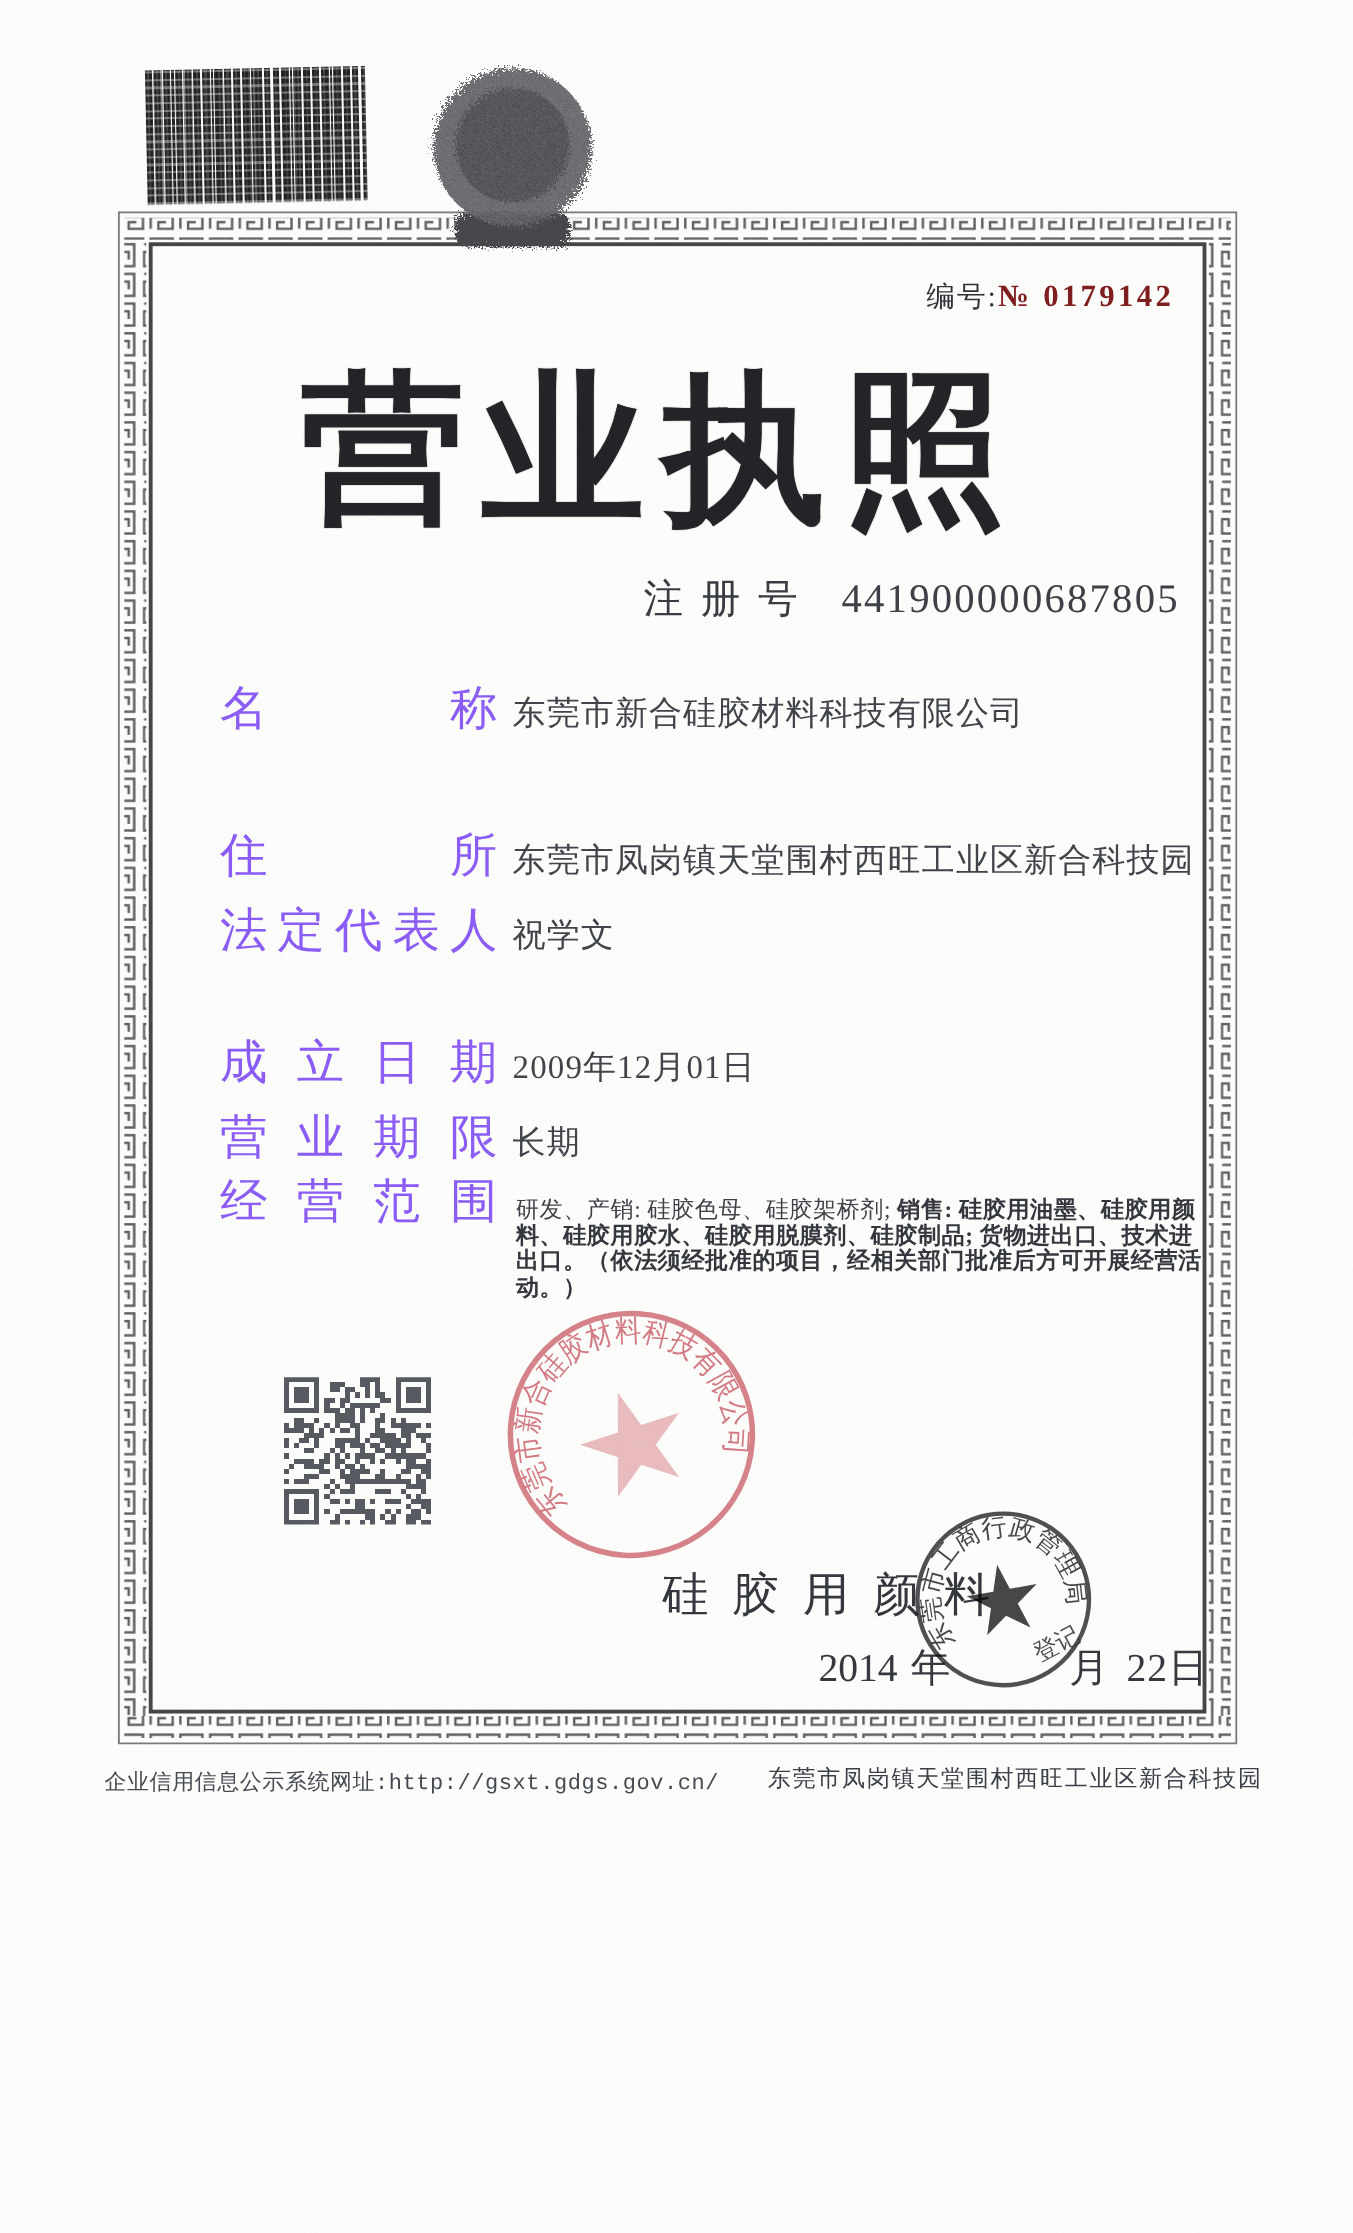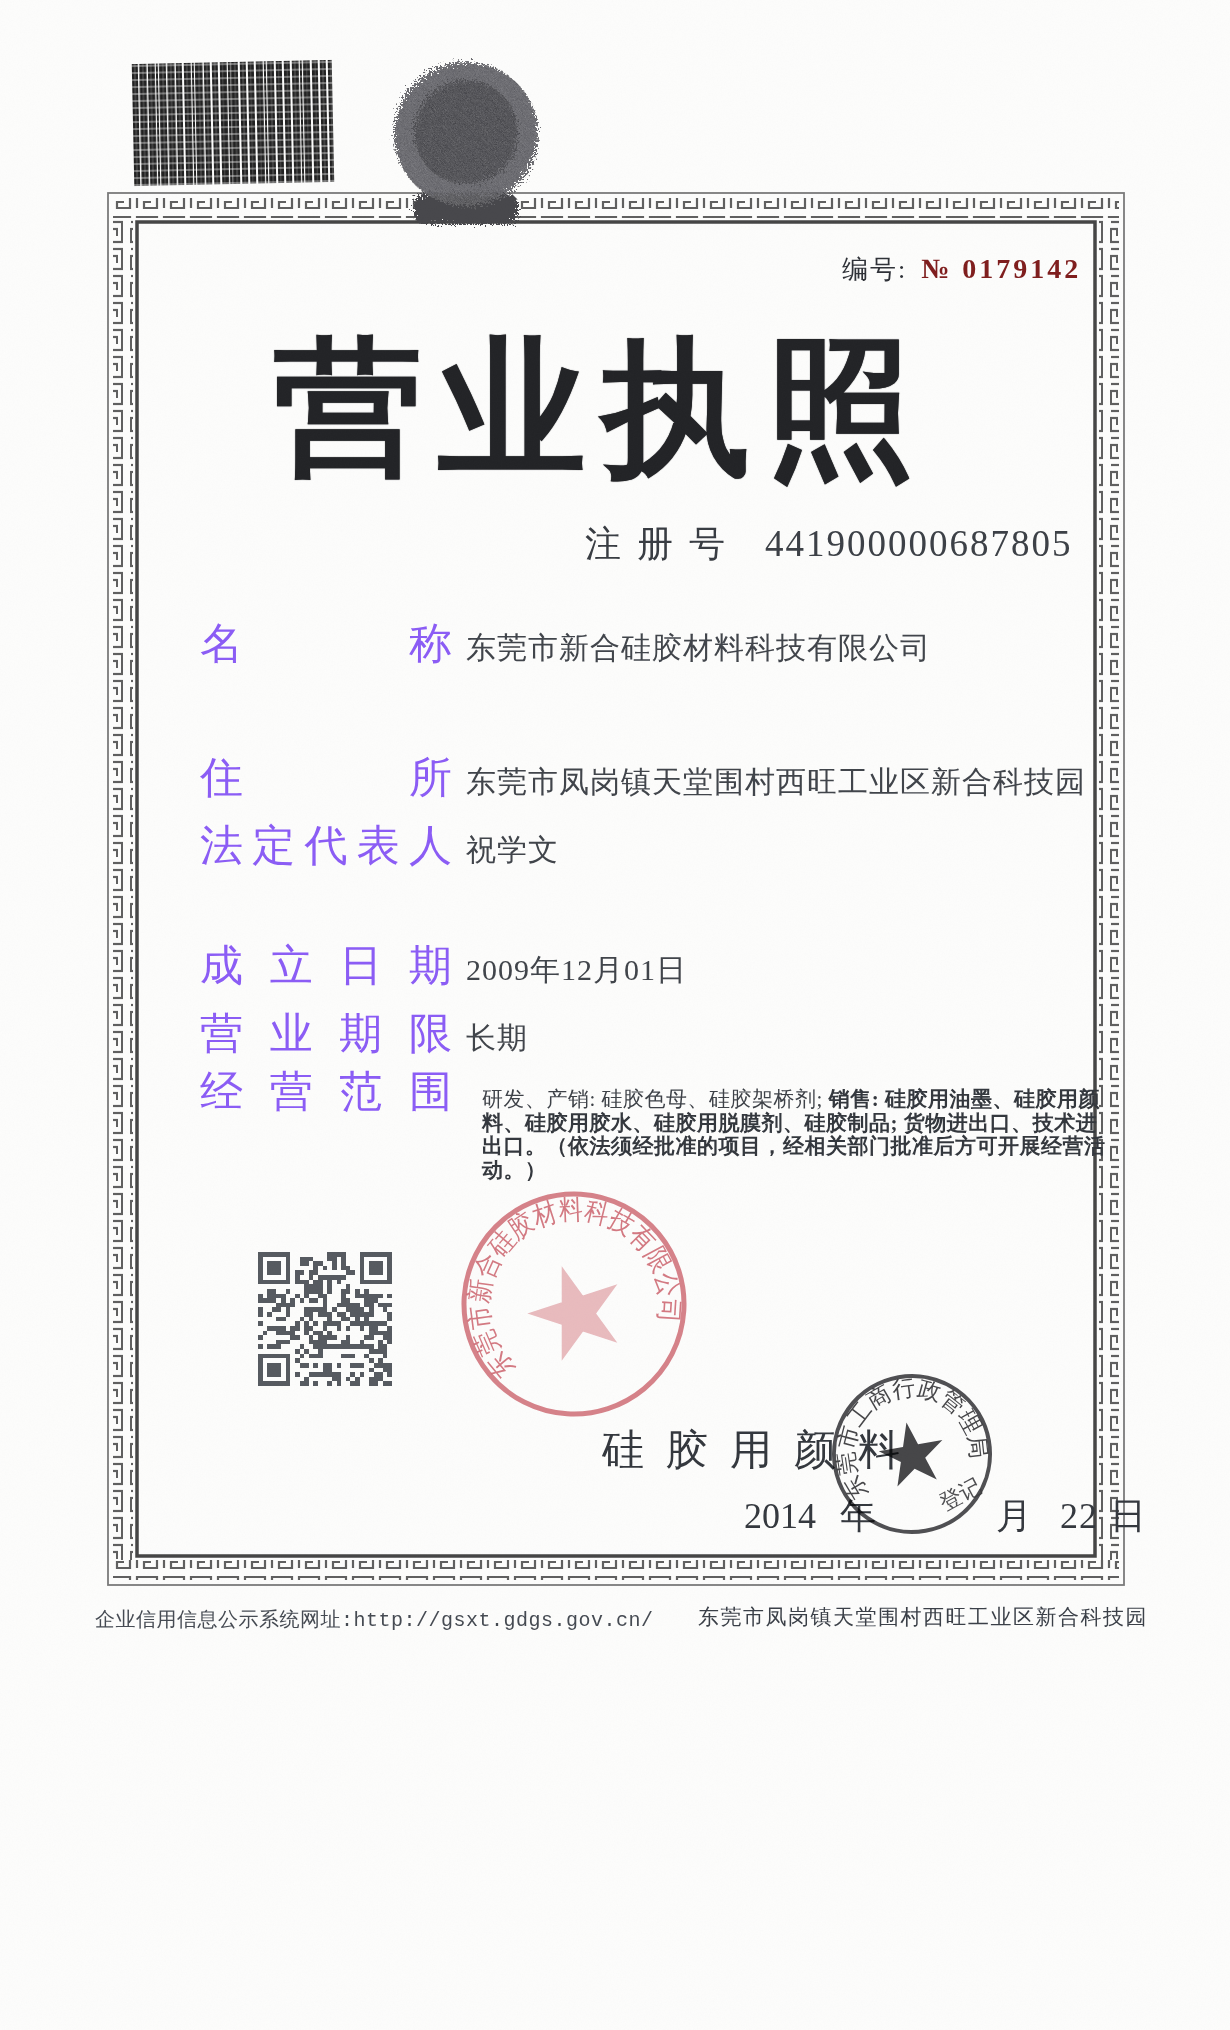--- a/index.html
+++ b/index.html
@@ -21,21 +21,21 @@
   }
   .barcode .smudge{
     position:absolute;inset:0;
     background:repeating-linear-gradient(0deg,rgba(255,255,255,.35) 0 2px,rgba(255,255,255,0) 2px 7px);
   }
   .emblem{position:absolute;left:380px;top:46px;width:172px;height:196px;z-index:3;}
   
   .frame{position:absolute;left:107px;top:192px;z-index:1;}
   
   .serial{
-    position:absolute;left:842px;top:252px;z-index:2;display:flex;align-items:baseline;gap:14px;
+    position:absolute;left:842px;top:252px;z-index:2;display:flex;align-items:baseline;
     font-size:26px;color:#2e3137;letter-spacing:2px;
   }
   .serial .no{font-weight:bold;font-size:28px;letter-spacing:3px;color:#7f1d1d;}
   .doc-title{
     position:absolute;left:268px;top:310px;width:668px;z-index:2;
     font-family:"Liberation Sans", sans-serif;
     font-size:148px;font-weight:900;letter-spacing:16px;
     color:#222326;text-align:center;white-space:nowrap;
     text-shadow:0 0 1px #222326;
   }
@@ -46,31 +46,31 @@
   .regno .rlabel{letter-spacing:16px;}
   .regno .rvalue{margin-left:24px;font-size:37px;letter-spacing:2px;color:#3c4046;}
   .row{position:absolute;left:200px;z-index:2;display:flex;align-items:baseline;}
   .flabel{
     display:inline-block;width:252px;flex:0 0 252px;
     font-size:43px;color:#8b5cf6;
     text-align:justify;text-align-last:justify;
   }
   .fvalue{margin-left:14px;font-size:30px;color:#40444a;letter-spacing:1px;white-space:nowrap;}
   .scope-value{
-    margin-left:30px;width:630px;font-size:21px;line-height:23.5px;
+    margin-left:17px;width:630px;font-size:21px;line-height:23.5px;
     color:#3d4147;letter-spacing:.5px;white-space:normal;
   }
   .scope-value .bold{font-weight:bold;color:#33373d;}
   .registry{
     position:absolute;left:602px;top:1422px;z-index:2;
     font-size:42px;letter-spacing:22px;color:#33373d;white-space:nowrap;
   }
   .issue-date{
     position:absolute;left:744px;top:1492px;z-index:2;display:flex;align-items:baseline;
-    font-size:36px;color:#34383e;gap:12px;
+    font-size:36px;color:#34383e;
   }
   .issue-date .y-suf{margin-left:12px;}
   .issue-date .m-suf{margin-left:108px;}
   .issue-date .day{margin-left:16px;letter-spacing:1px;}
   .footer-left{
     position:absolute;left:95px;top:1606px;z-index:2;
     font-size:20px;letter-spacing:.5px;color:#454a52;
     font-family:"Liberation Mono", monospace;
   }
   .footer-right{

